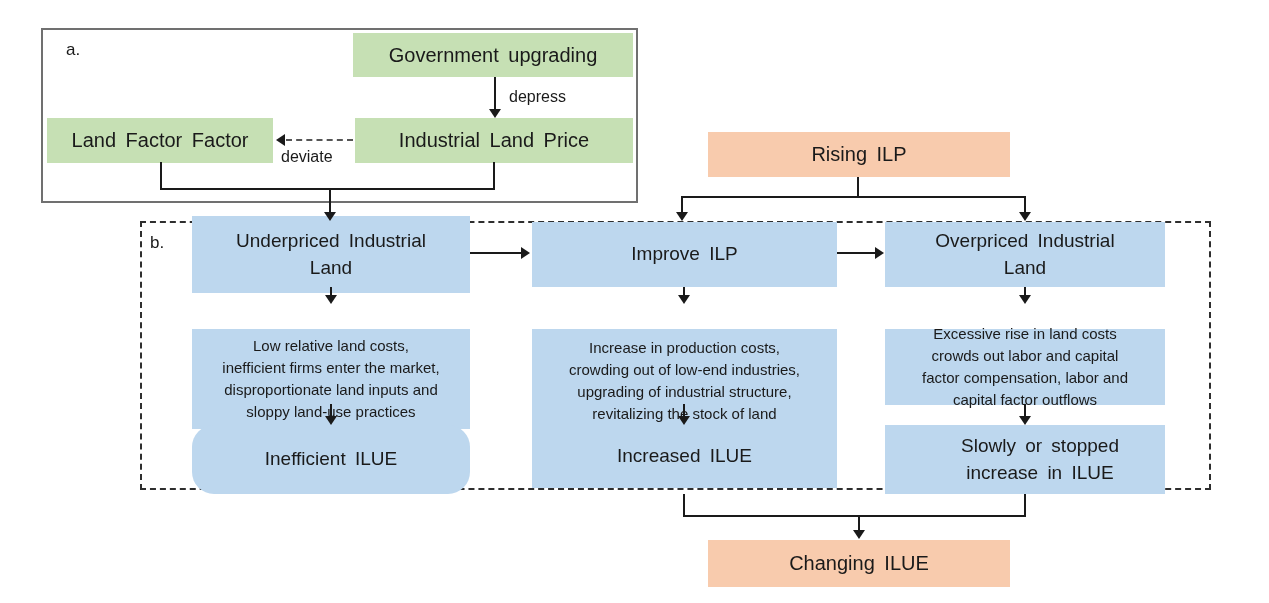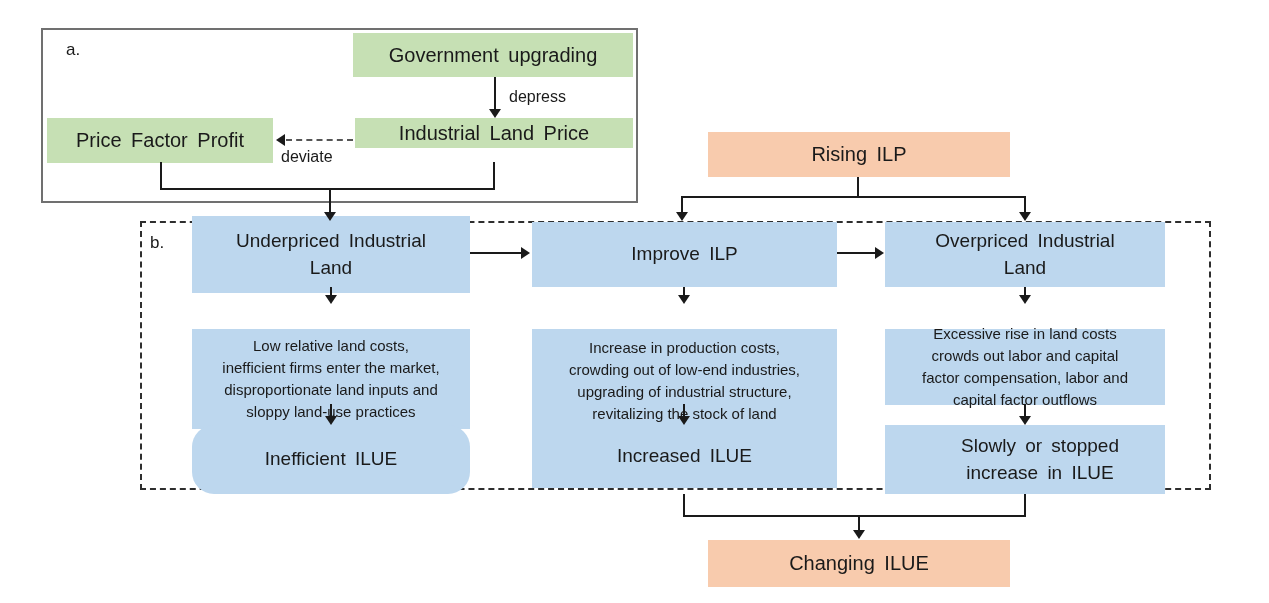--- a/index.html
+++ b/index.html
@@ -36,22 +36,22 @@
   .ah-right{border-top:6px solid transparent;border-bottom:6px solid transparent;border-left:9px solid var(--line);}
   .ah-left{border-top:6px solid transparent;border-bottom:6px solid transparent;border-right:9px solid var(--line);}
 </style>
 </head>
 <body>
 
 <div class="abs frame-a" style="left:41px;top:28px;width:597px;height:175px;"></div>
 <div class="panel-label" style="left:66px;top:40px;">a.</div>
 
 <div class="node green big" style="left:353px;top:33px;width:280px;height:44px;">Government upgrading</div>
-<div class="node green big" style="left:47px;top:118px;width:226px;height:45px;">Price Factor Profit</div>
-<div class="node green big" style="left:355px;top:118px;width:278px;height:30px;">Industrial Land Price</div>
+<div class="node green big" style="left:47px;top:118px;width:226px;height:45px;">Land Factor Factor</div>
+<div class="node green big" style="left:355px;top:118px;width:278px;height:45px;">Industrial Land Price</div>
 
 <div class="vline" style="left:494px;top:77px;height:32px;"></div>
 <div class="ah ah-down" style="left:489px;top:109px;"></div>
 <div class="edge-label" style="left:509px;top:88px;">depress</div>
 
 <div class="dashline" style="left:286px;top:139px;width:67px;"></div>
 <div class="ah ah-left" style="left:276px;top:134px;"></div>
 <div class="edge-label" style="left:281px;top:148px;">deviate</div>
 
 <div class="vline" style="left:160px;top:162px;height:28px;"></div>

